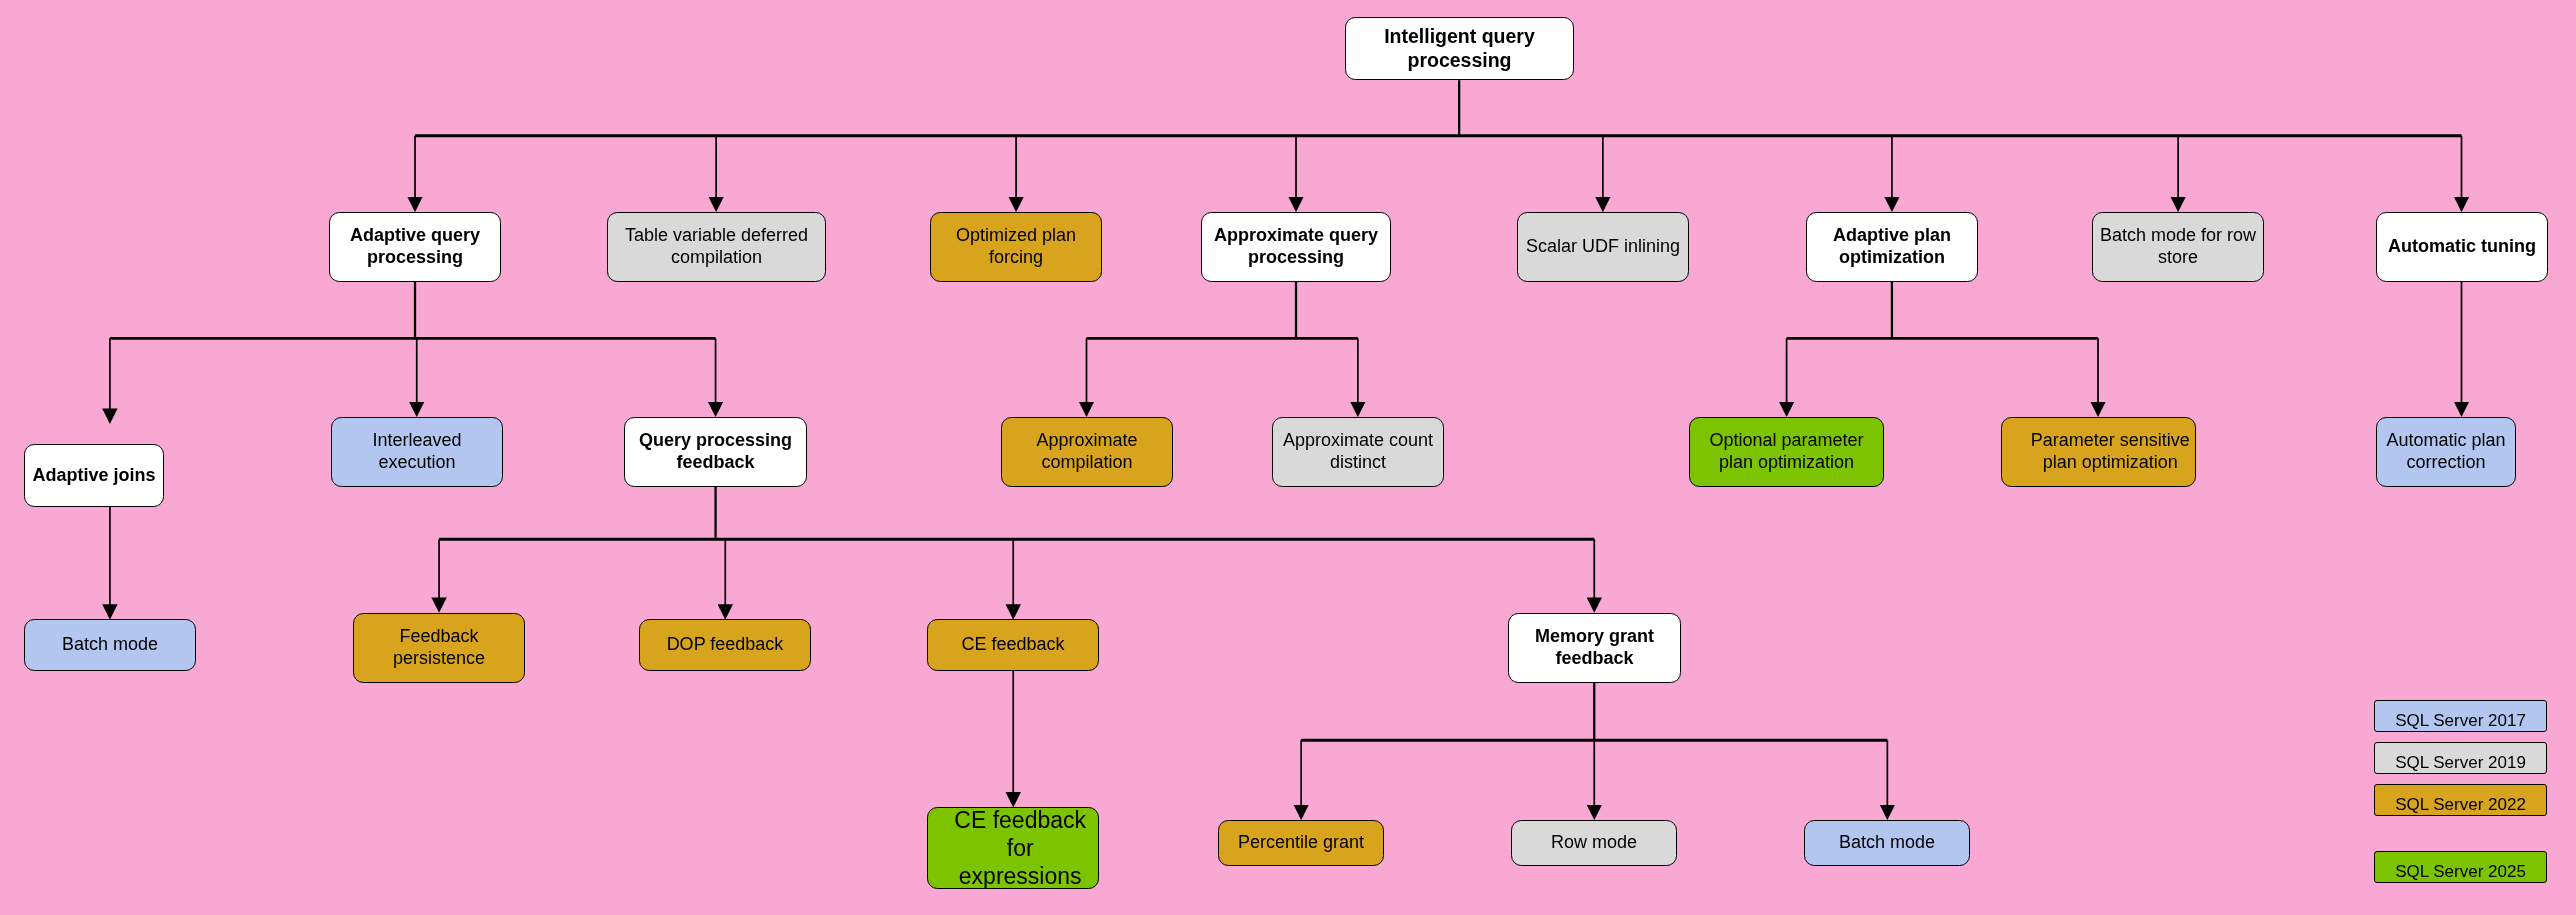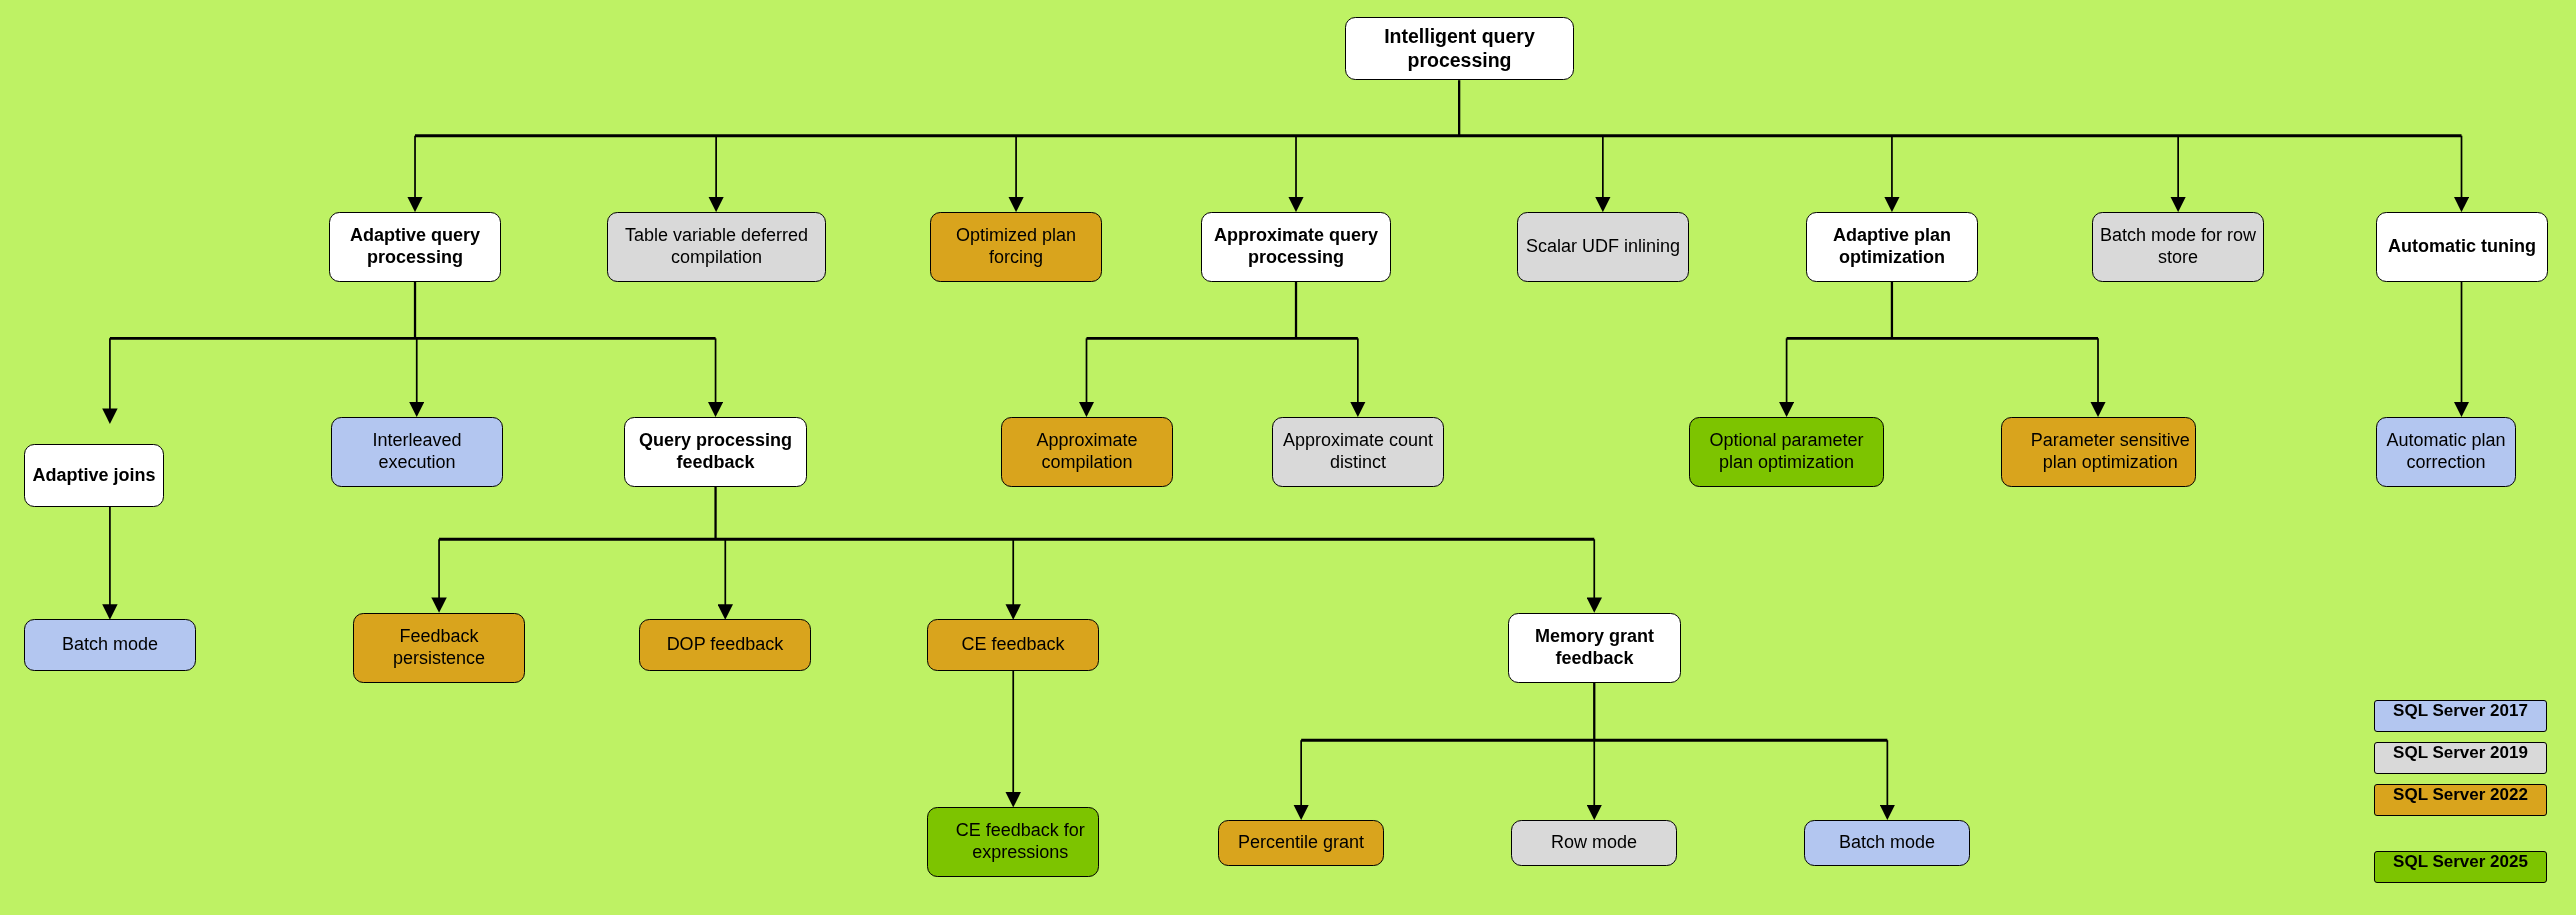--- a/index.html
+++ b/index.html
@@ -1,19 +1,19 @@
 <!DOCTYPE html>
 <html style="font-size:9.2px"><head>
 <meta charset="utf-8">
 <style>
   html,body{margin:0;padding:0;background:#ffffff;}
   #canvas{
     position:relative;
     width:2576px;height:916px;
-    background:#bef264;
+    background:#f9a8d4;
     font-family:"Liberation Sans", sans-serif;
     overflow:hidden;
   }
   #edges{position:absolute;left:0;top:0;width:2576px;height:916px;}
   .node{
     position:absolute;
     box-sizing:border-box;
     display:flex;align-items:center;justify-content:center;
     text-align:center;
     border:1.7px solid #000000;
@@ -25,26 +25,26 @@
   }
   .node .lbl{display:block;width:100%;}
   .fill-white{background:#ffffff;font-weight:bold;}
   .fill-gray{background:#d9d9d9;font-weight:normal;}
   .fill-gold{background:#d9a41d;font-weight:normal;}
   .fill-green{background:#7dc400;font-weight:normal;}
   .fill-blue{background:#b3c6f0;font-weight:normal;}
   .legend-item{
     position:absolute;
     box-sizing:border-box;
-    display:flex;align-items:flex-start;justify-content:center;
+    display:flex;align-items:flex-end;justify-content:center;
     border:1.7px solid #000000;
     border-radius:3px;
     font-family:"Liberation Sans", sans-serif;
     color:#000000;
-    font-weight:bold;
+    font-weight:normal;
     z-index:4;
   }
 </style>
 </head>
 <body>
 
 <div id="canvas">
   <svg id="edges" viewBox="0 0 4500 1600" xmlns="http://www.w3.org/2000/svg">
     <defs>
       <marker id="arrow" viewBox="0 0 12 12" refX="10" refY="6" markerWidth="9" markerHeight="9" orient="auto-start-reverse">
@@ -151,21 +151,21 @@
       </div>
       <div class="node fill-gold" style="left: 639px; top: 619px; width: 172px; height: 52px; font-size: 18px;">
         <span class="lbl">DOP feedback</span>
       </div>
       <div class="node fill-gold" style="left: 927px; top: 619px; width: 172px; height: 52px; font-size: 18px;">
         <span class="lbl">CE feedback</span>
       </div>
       <div class="node fill-white" style="left: 1508px; top: 613px; width: 173px; height: 70px; font-size: 18px;">
         <span class="lbl">Memory grant feedback</span>
       </div>
-      <div class="node fill-green" style="left: 927px; top: 807px; width: 172px; height: 70px; font-size: 18px; padding-left: 19px;">
+      <div class="node fill-green" style="left: 927px; top: 807px; width: 172px; height: 82px; font-size: 23px; padding-left: 19px;">
         <span class="lbl">CE feedback for expressions</span>
       </div>
       <div class="node fill-gold" style="left: 1218px; top: 820px; width: 166px; height: 46px; font-size: 18px;">
         <span class="lbl">Percentile grant</span>
       </div>
       <div class="node fill-gray" style="left: 1511px; top: 820px; width: 166px; height: 46px; font-size: 18px;">
         <span class="lbl">Row mode</span>
       </div>
       <div class="node fill-blue" style="left: 1804px; top: 820px; width: 166px; height: 46px; font-size: 18px;">
         <span class="lbl">Batch mode</span>

